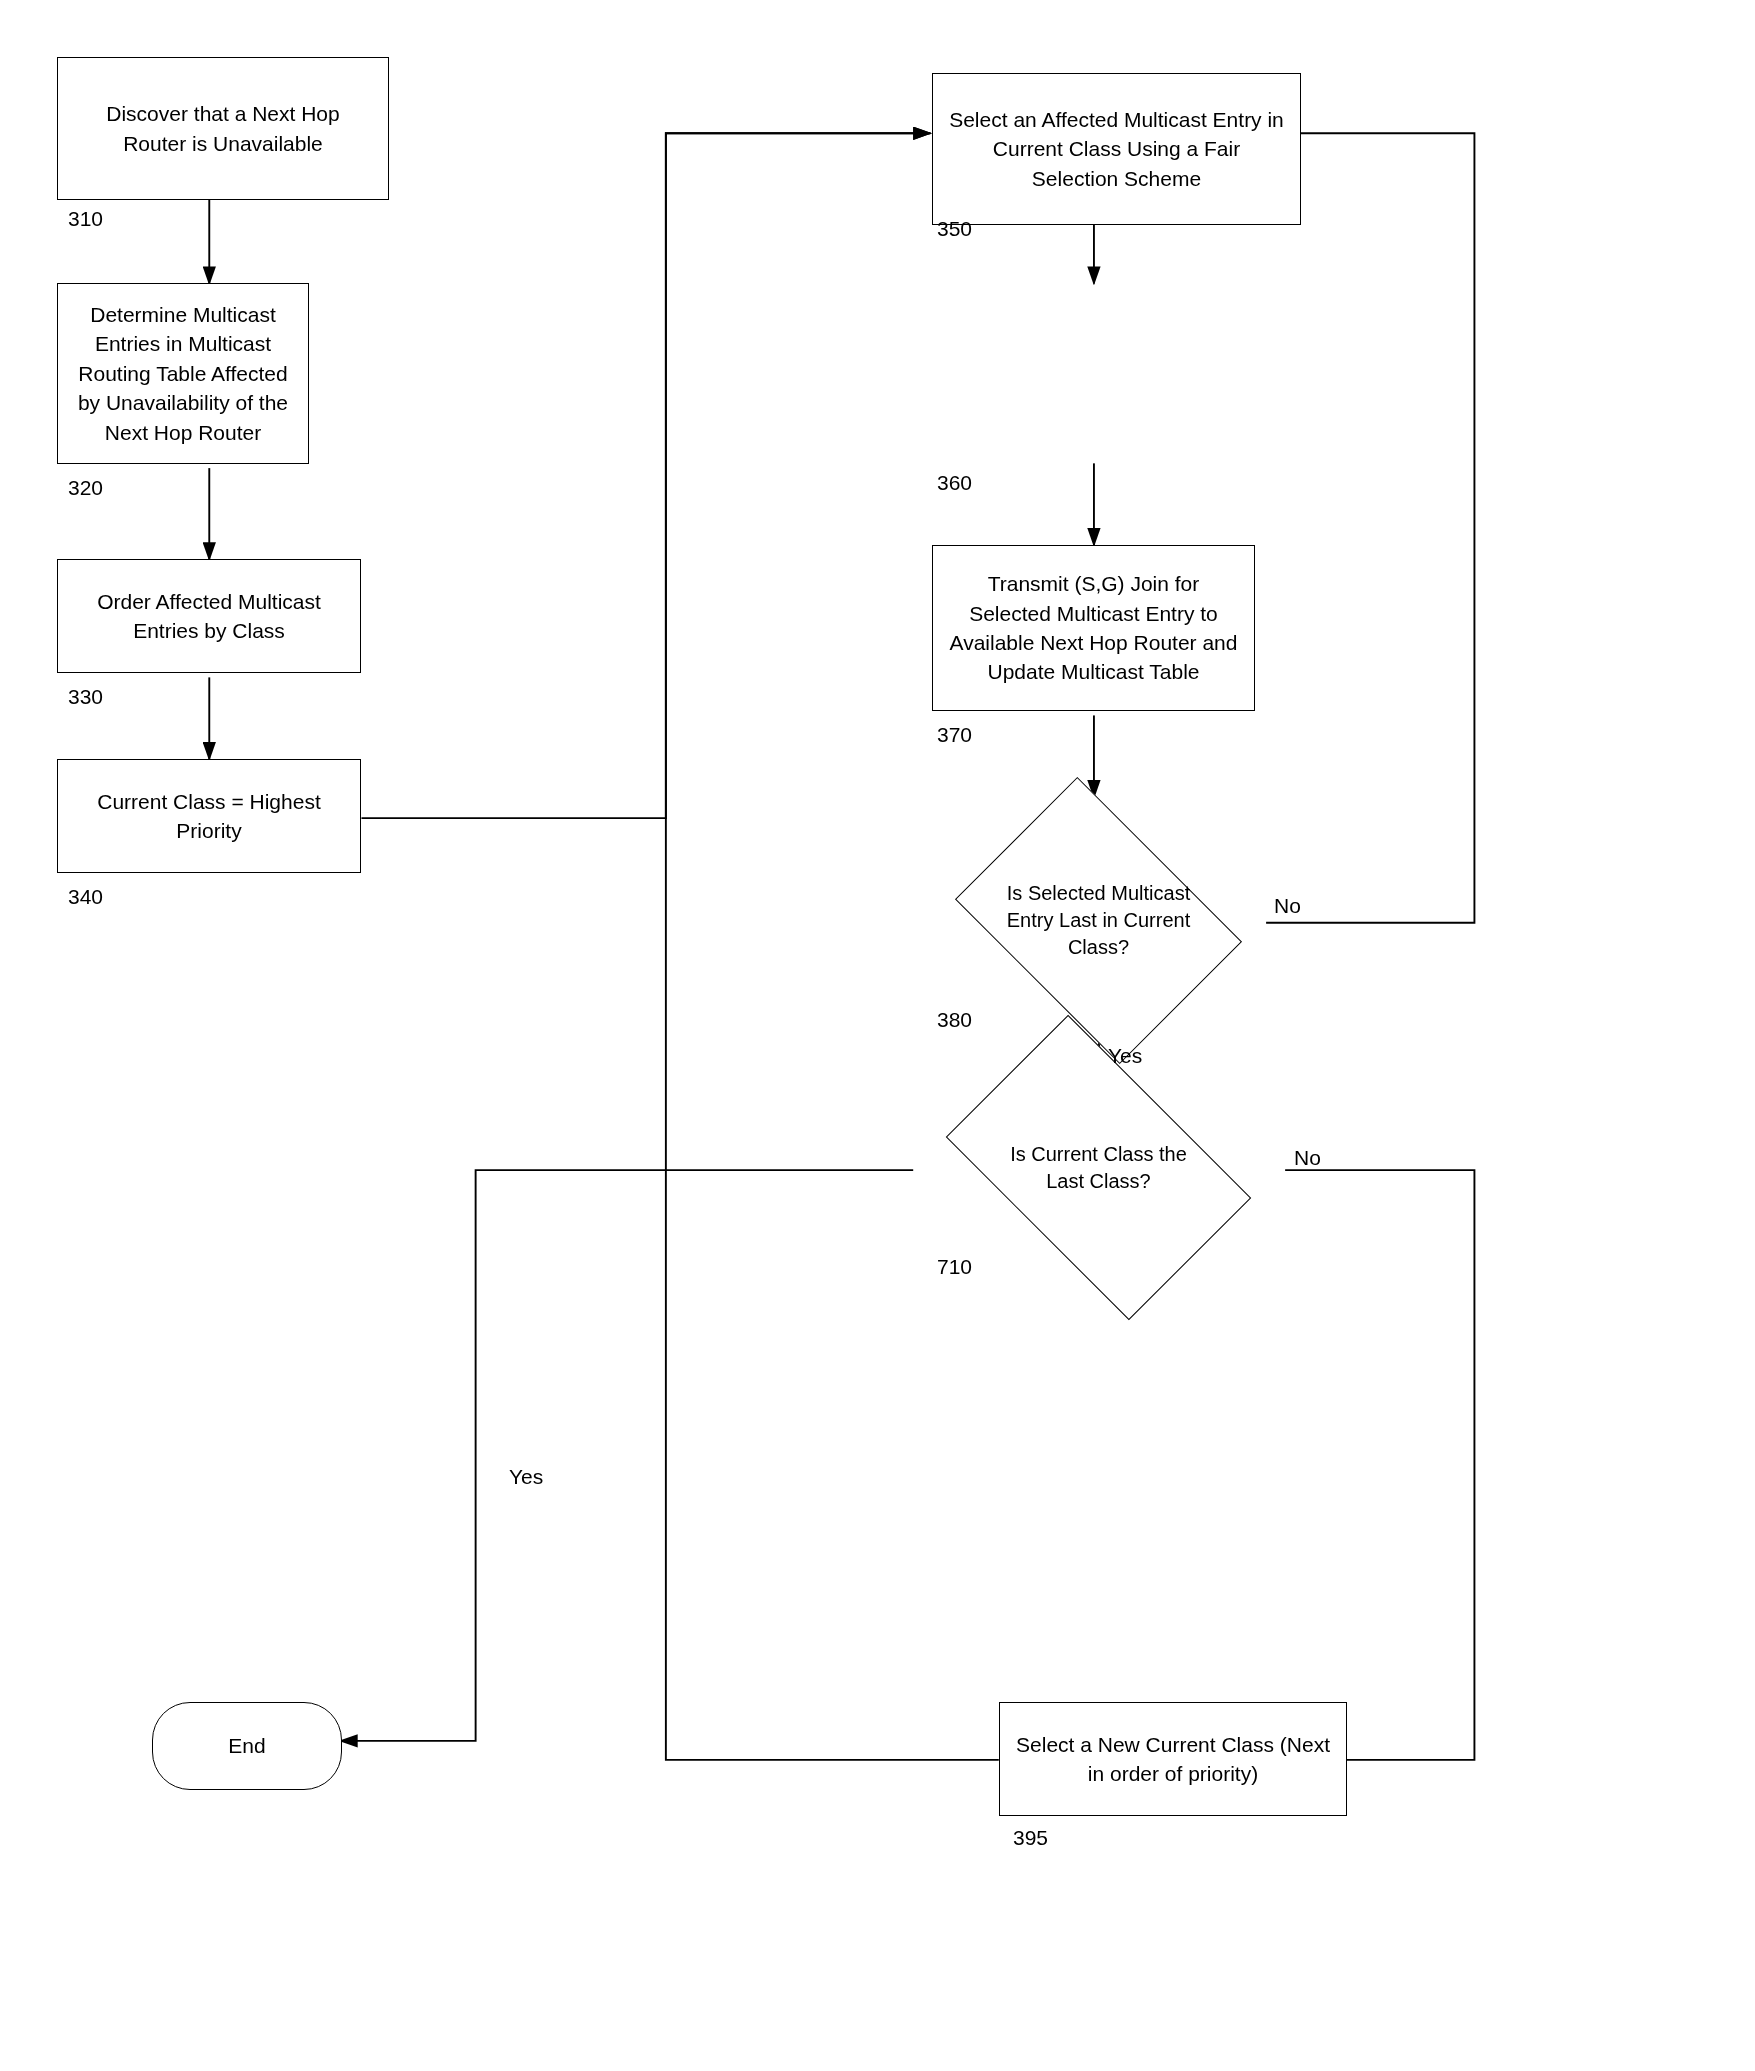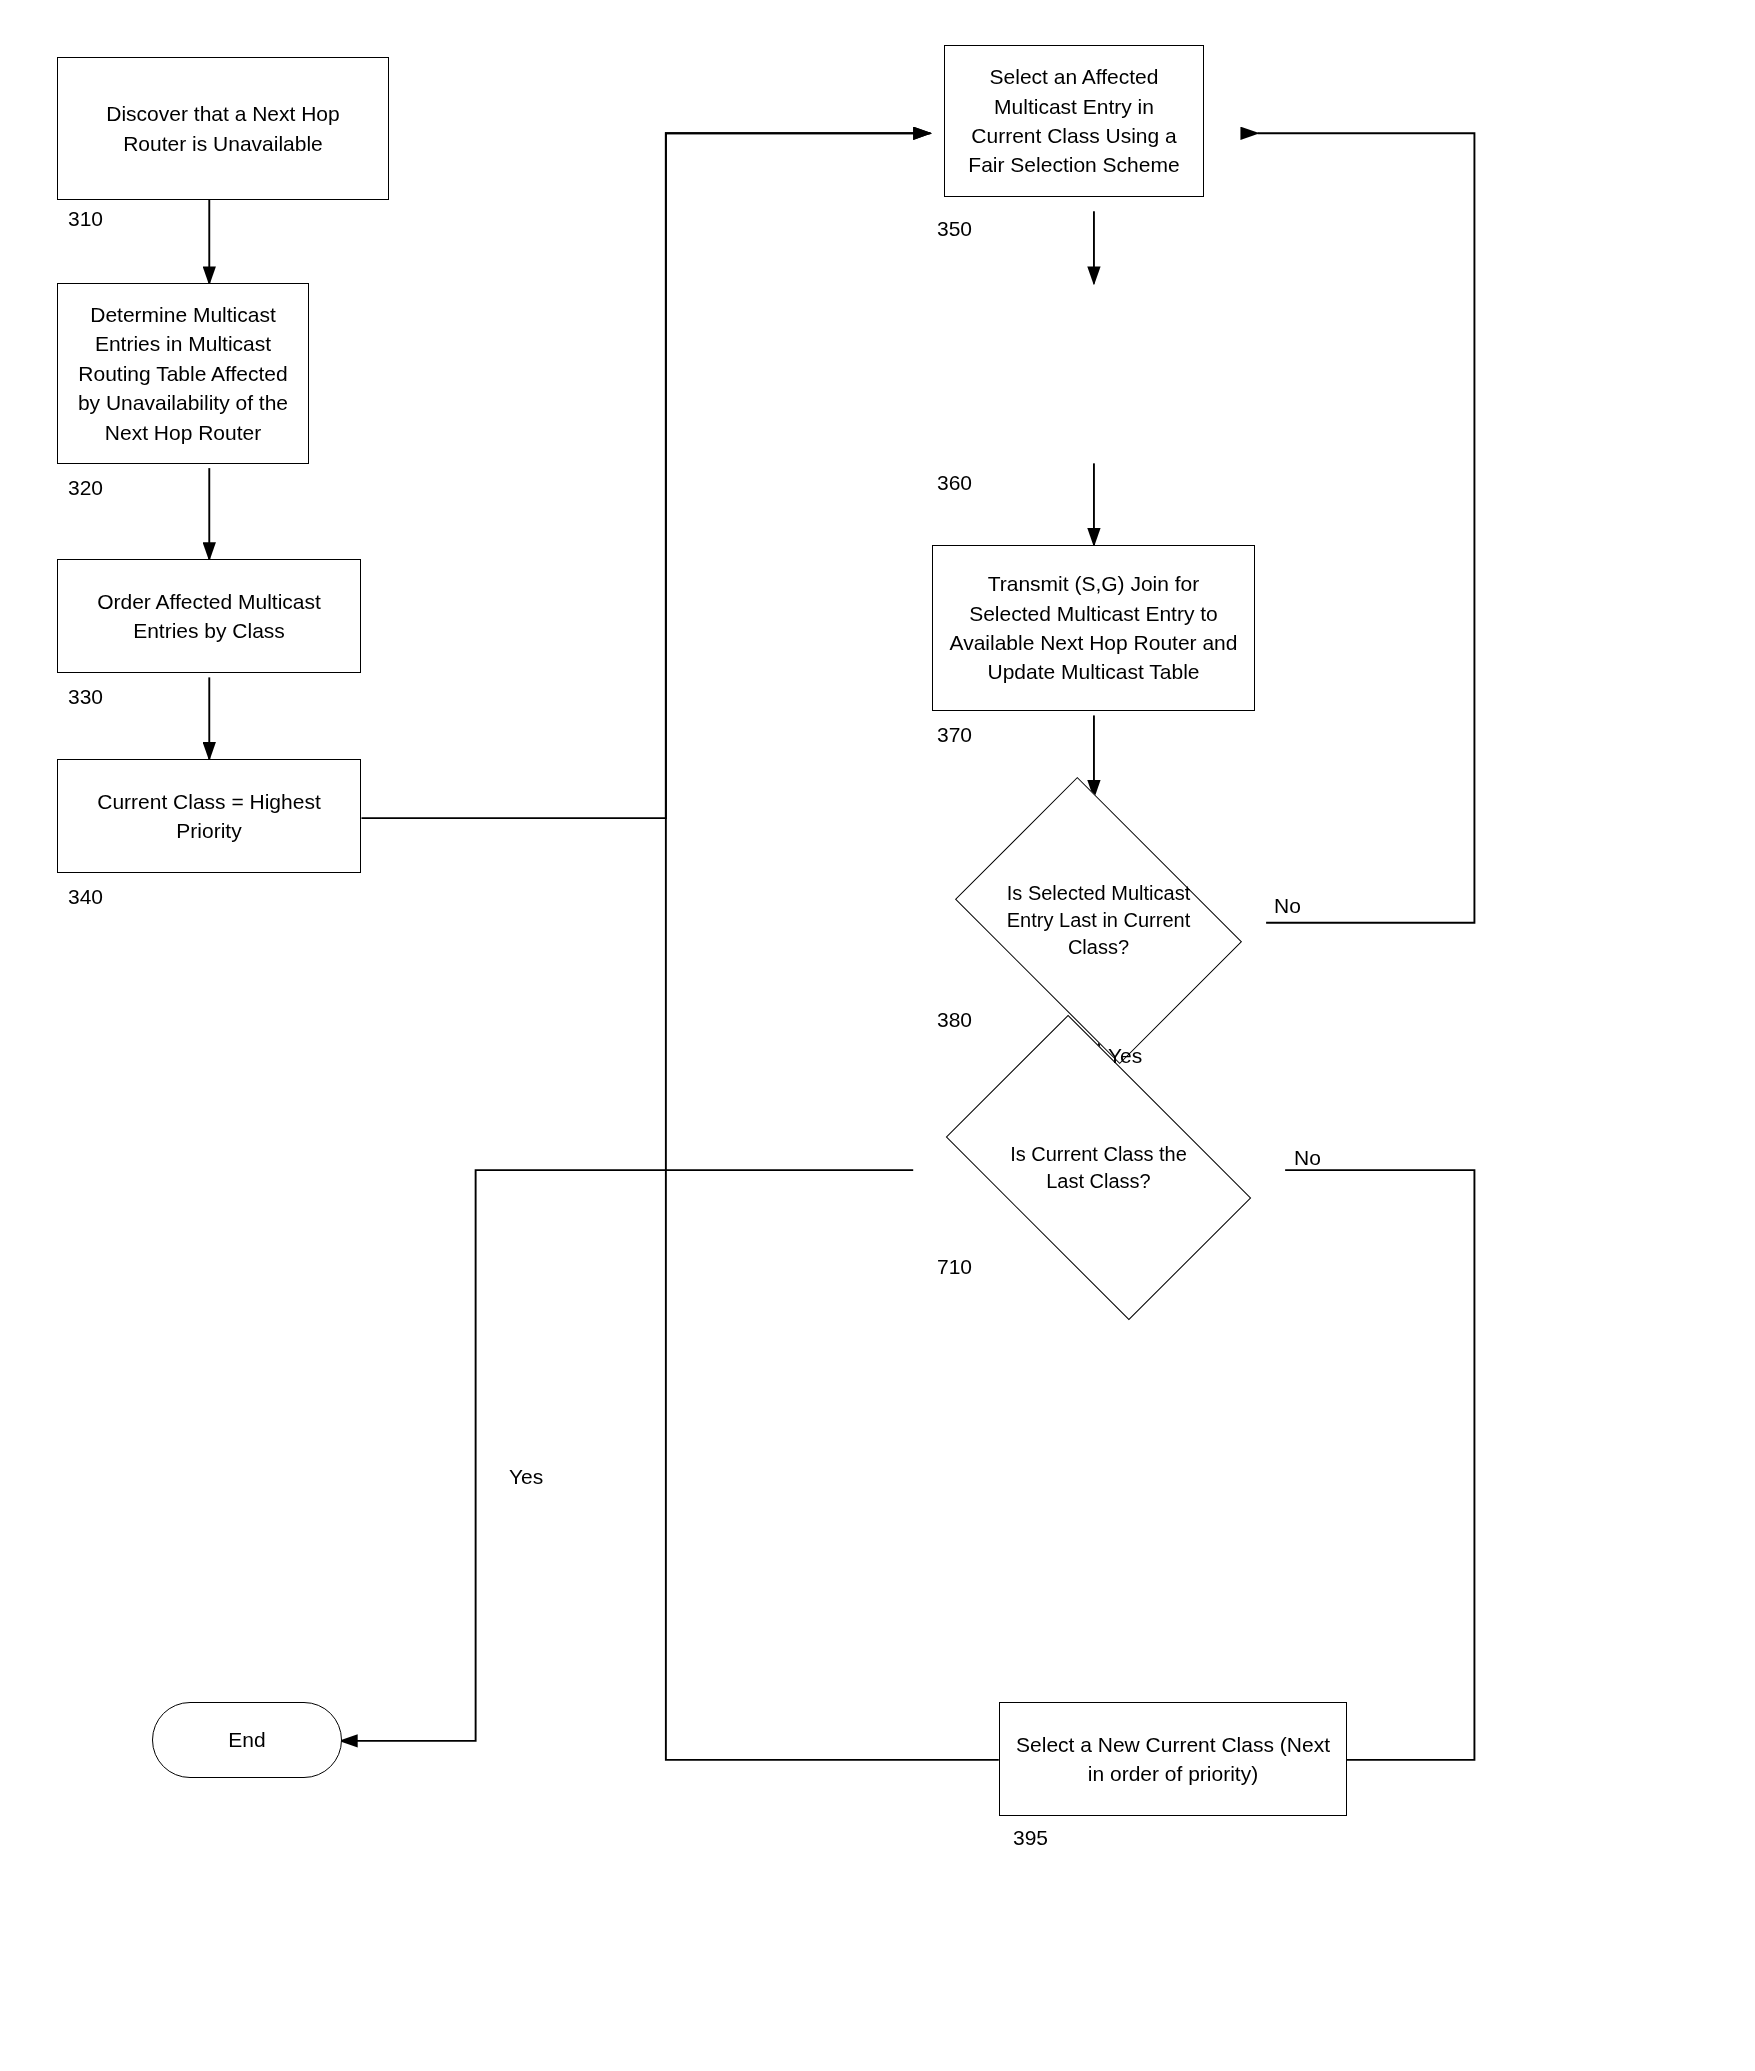--- a/index.html
+++ b/index.html
@@ -130,21 +130,21 @@
   </div>
 
   <div class="box" style="left:57px; top:559px; width:304px; height:114px;">
     <span>Order Affected Multicast Entries by Class</span>
   </div>
 
   <div class="box" style="left:57px; top:759px; width:304px; height:114px;">
     <span>Current Class = Highest Priority</span>
   </div>
 
-  <div class="box" style="left:932px; top:45px; width:260px; height:152px;margin-left:12px;">
+  <div class="box" style="left:932px; top:73px; width:369px; height:152px;">
     <span>Select an Affected Multicast Entry in Current Class Using a Fair Selection Scheme</span>
   </div>
 
 
   <div class="box" style="left:932px; top:545px; width:323px; height:166px;">
     <span>Transmit (S,G) Join for Selected Multicast Entry to Available Next Hop Router and Update Multicast Table</span>
   </div>
 
   <div class="diamond" style="left:932px; top:797px; width:333px; height:247px;">
     <div class="diamond-inner" style="width:233px; height:173px;"></div>
@@ -153,21 +153,21 @@
     </div>
   </div>
 
   <div class="diamond" style="left:913px; top:1044px; width:371px; height:247px;">
     <div class="diamond-inner" style="width:259px; height:173px;"></div>
     <div class="diamond-text" style="font-size:20px; line-height:1.35; max-width:219px;">
       <span>Is Current Class the Last Class?</span>
     </div>
   </div>
 
-  <div class="rounded-box" style="left:152px; top:1702px; width:190px; height:76px;">
+  <div class="rounded-box" style="left:152px; top:1702px; width:190px; height:88px;">
     <span>End</span>
   </div>
 
   <div class="box" style="left:999px; top:1702px; width:348px; height:114px;">
     <span>Select a New Current Class (Next in order of priority)</span>
   </div>
 
   <div class="label" style="left:68px; top:207px;">
     <span>310</span>
   </div>

